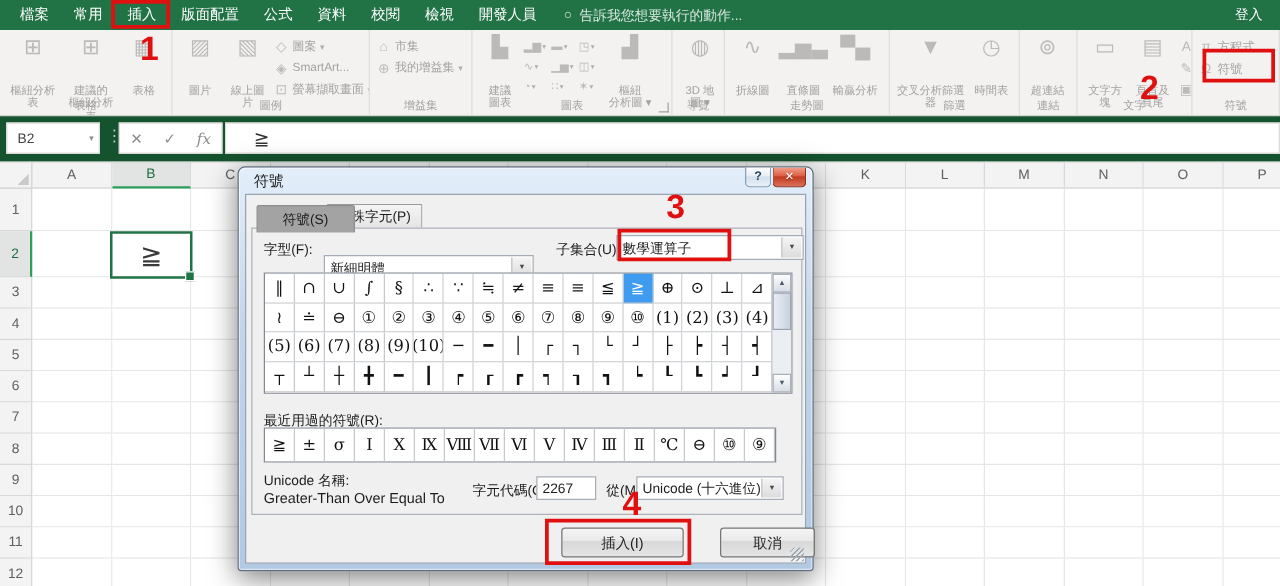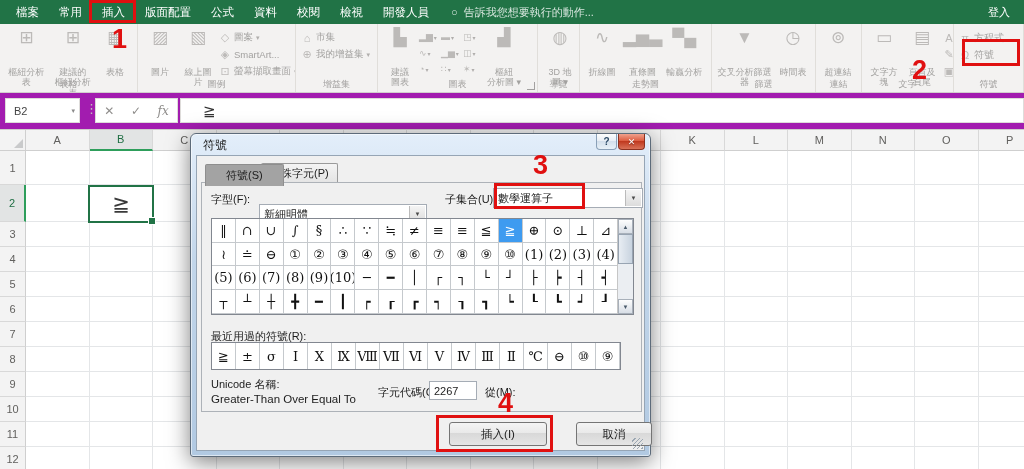--- a/index.html
+++ b/index.html
@@ -34,21 +34,21 @@
   .ricos{font-size:11px;color:#bcbab8;width:12px;text-align:center;}
   .rcaret{font-size:7px;color:#b0aeac;}
   .rmini{display:grid;grid-template-columns:repeat(3,22px);grid-auto-rows:16px;padding-top:3px;}
   .rminib{display:flex;align-items:center;gap:1px;}
   .ricom{font-size:9px;color:#bcbab8;white-space:nowrap;}
   .rcaretm{font-size:6px;color:#b0aeac;}
   .rlaunch{position:absolute;right:2px;bottom:2px;width:7px;height:7px;
            border-right:1px solid #a3a1a0;border-bottom:1px solid #a3a1a0;}
   .rgroup:nth-child(10) .rsmall{font-size:10px;}
   
-  .fbar{position:absolute;left:0;top:93px;width:1024px;height:37px;background:#a21caf;
+  .fbar{position:absolute;left:0;top:93px;width:1024px;height:37px;background:#14532d;
         border-bottom:1px solid #cfcdcb;box-sizing:border-box;}
   .namebox{position:absolute;left:5px;top:5px;width:75px;height:25px;background:#fff;
            border:1px solid #dedcda;font-size:11px;color:#444;display:flex;align-items:center;
            padding-left:8px;box-sizing:border-box;}
   .nb-arrow{position:absolute;right:4px;font-size:7px;color:#8a8a8a;}
   .fdots{position:absolute;left:85px;top:8px;font-size:13px;color:#c0bebc;}
   .fbtns{position:absolute;left:95px;top:5px;width:83px;height:25px;background:#fff;
          border:1px solid #dedcda;display:flex;align-items:center;justify-content:space-around;
          box-sizing:border-box;}
   .fx-cancel,.fx-enter{font-size:12px;color:#8f8d8b;}
@@ -753,20 +753,24 @@
           <div class="reccell">℃</div>
           <div class="reccell">⊖</div>
           <div class="reccell">⑩</div>
           <div class="reccell">⑨</div>
         </div>
       <div class="lbl lbl-uni">Unicode 名稱:</div>
       <div class="uni-val">Greater-Than Over Equal To</div>
       <div class="lbl lbl-cc">字元代碼(C):</div>
       <input class="cc-input" value="2267" style="">
       <div class="lbl lbl-from">從(M):</div>
+      <div class="combo combo-from">
+        <span>Unicode (十六進位)</span>
+        <span class="combo-arrow">▼</span>
+      </div>
       <button class="dbtn dbtn-insert">插入(I)</button>
       <button class="dbtn dbtn-cancel">取消</button>
       <div class="grip"></div>
     </div>
   </div>
 
   <div class="ann-box" id="ab1"></div>
   <div class="ann-num" id="an1">1</div>
   <div class="ann-box" id="ab2"></div>
   <div class="ann-num" id="an2">2</div>

